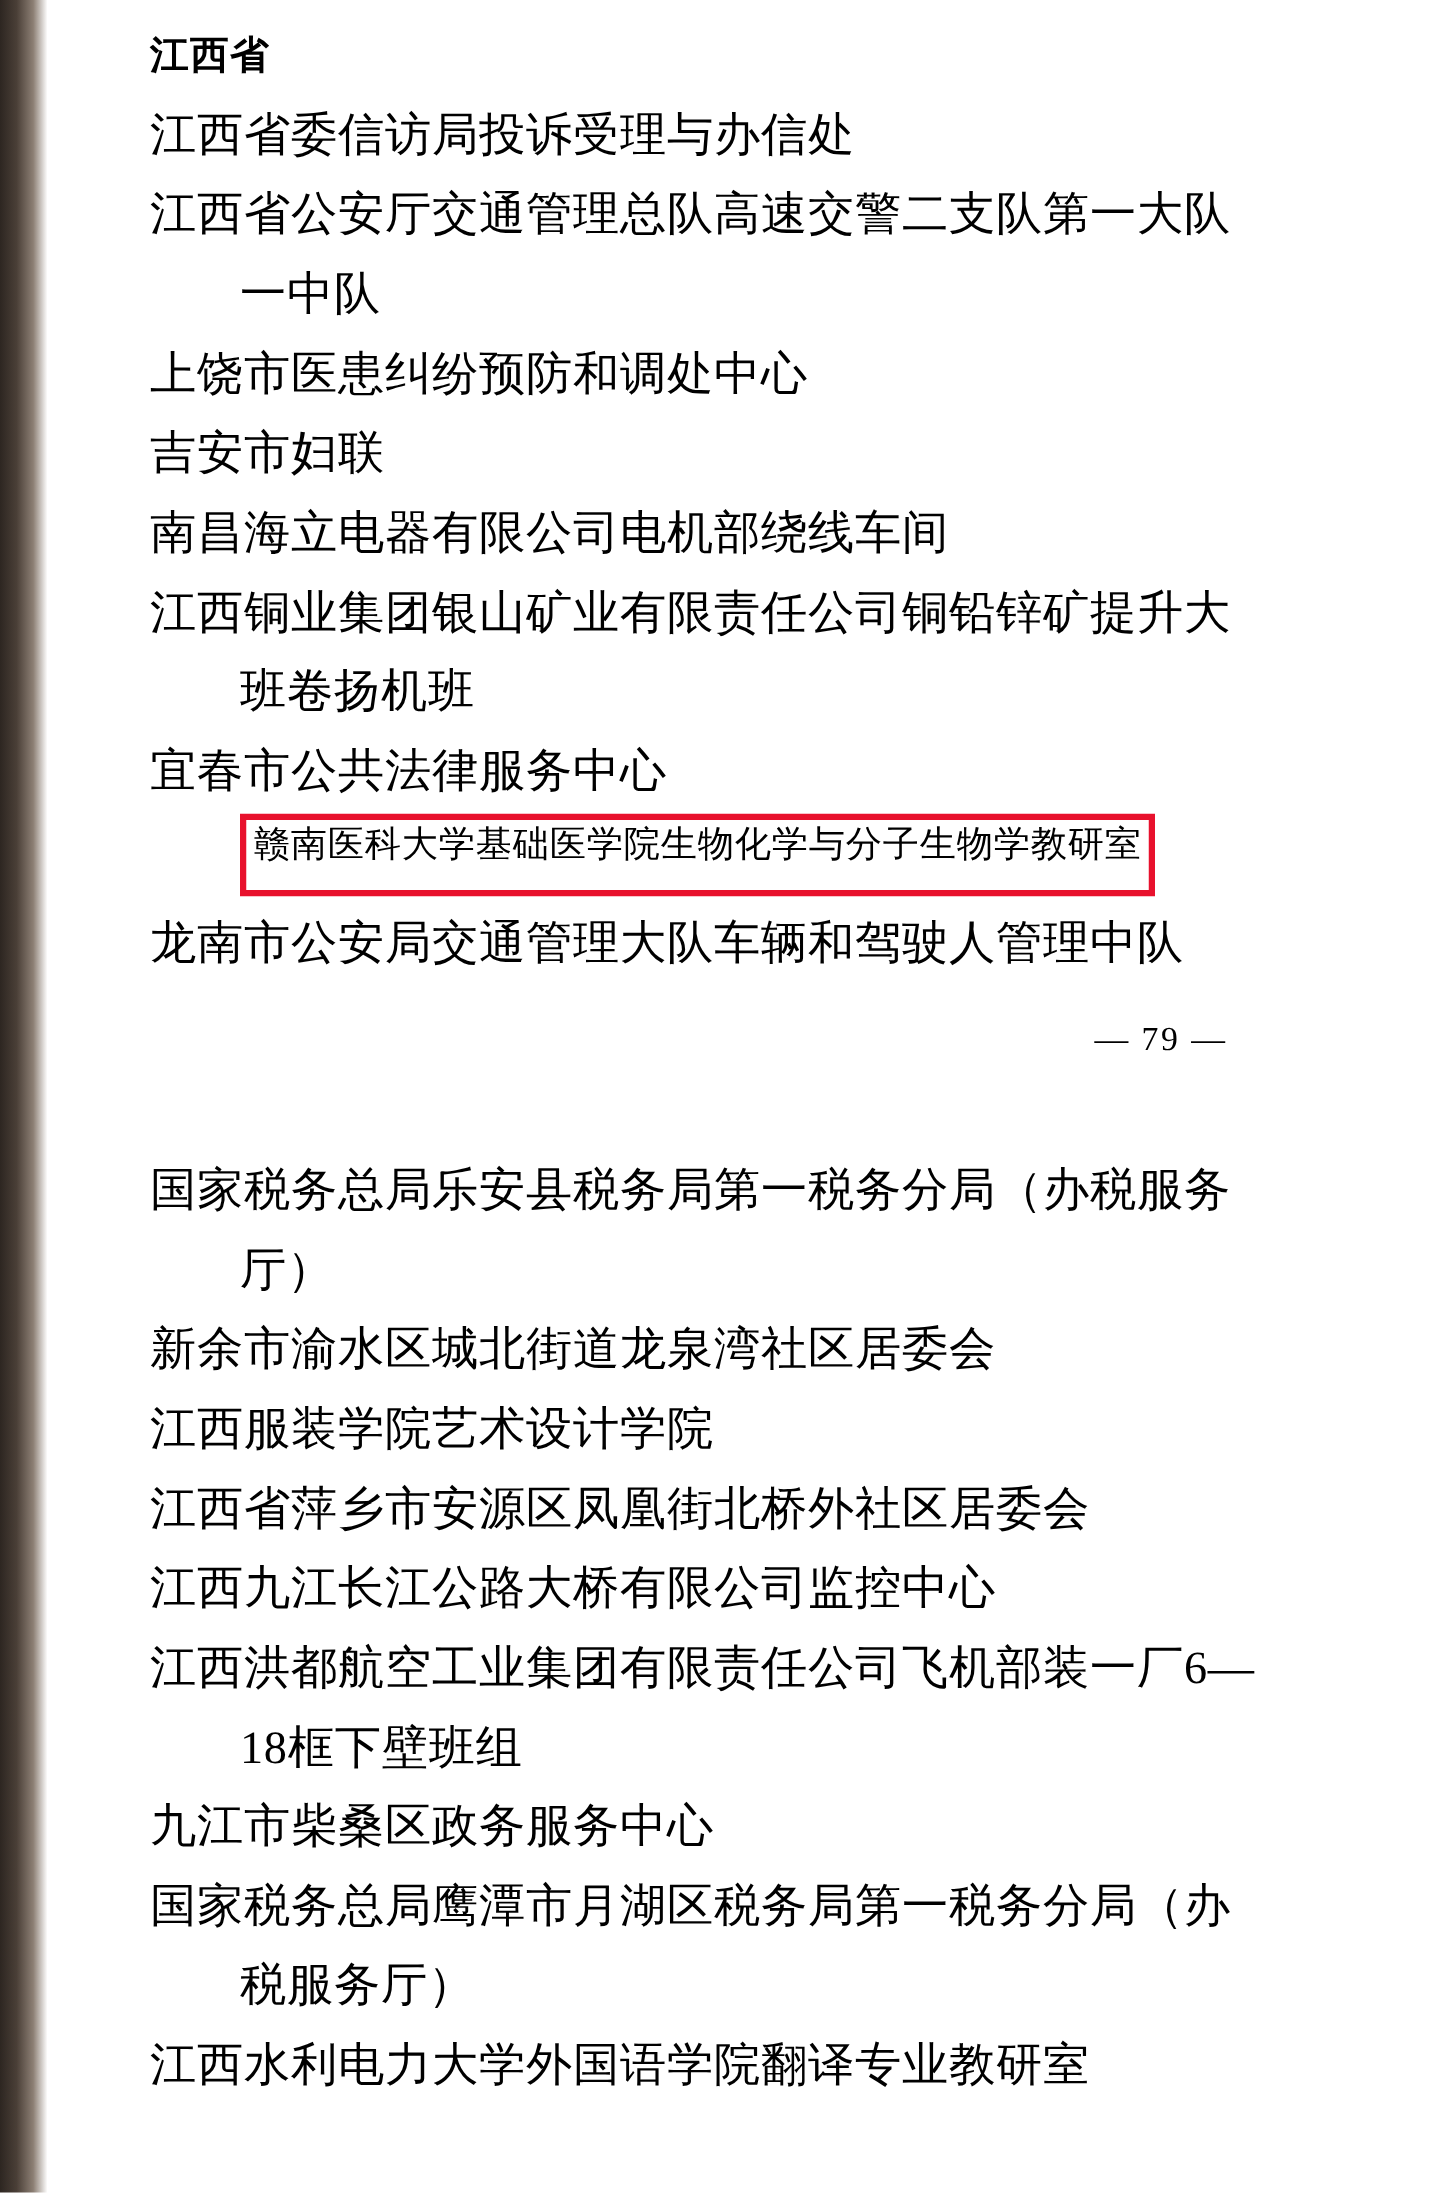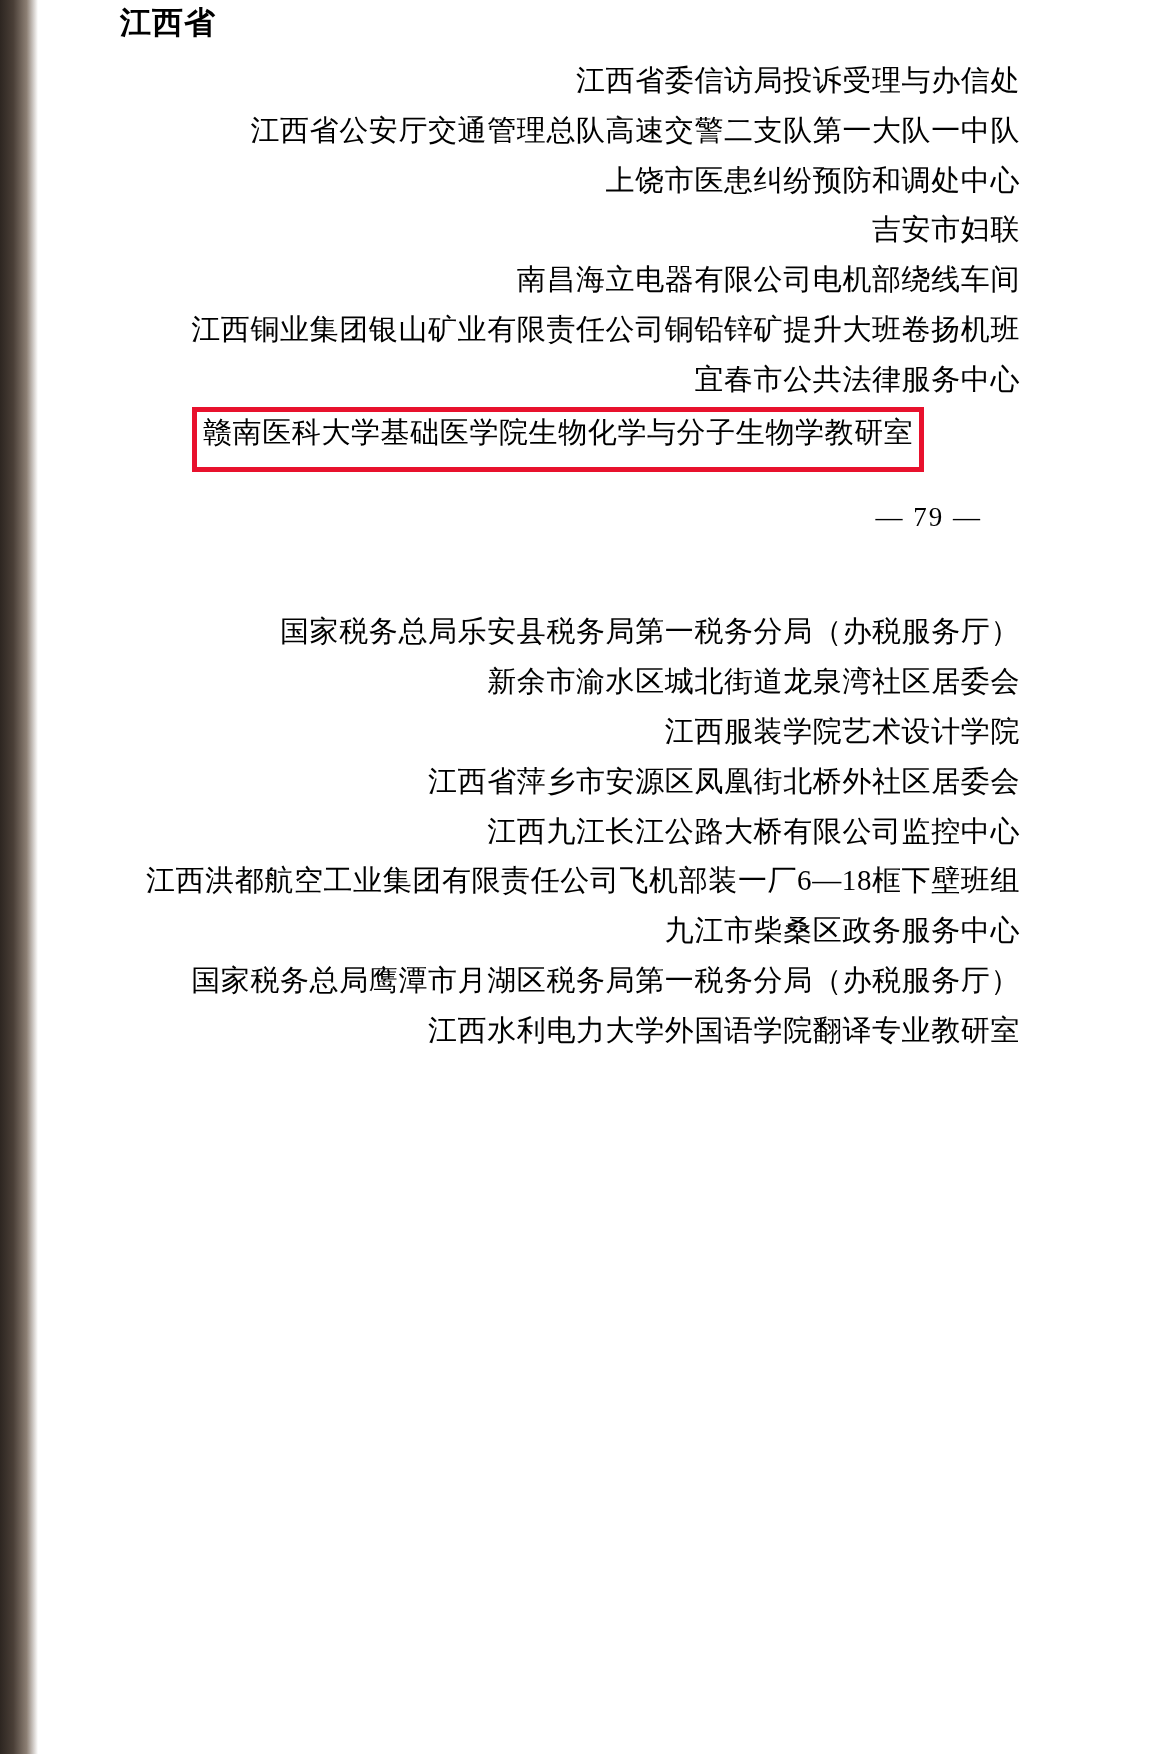--- a/index.html
+++ b/index.html
@@ -33,35 +33,34 @@
     position: absolute;
     left: 120px;
     top: 0;
     width: 900px;
     height: 1754px;
   }
   .section-title {
     font-size: 31px;
     font-weight: bold;
     letter-spacing: 1px;
-    padding-top: 2px;
+    padding-top: 23px;
     line-height: 1.35;
   }
   .entry-list {
     margin-top: 12px;
   }
   .entry {
-    font-size: 29px;
+    font-size: 37px;
     line-height: 1.72;
     letter-spacing: 0.6px;
     padding-left: 72px;
     text-indent: -72px;
     margin: 0;
     white-space: pre-wrap;
-    text-align: right;
   }
   .highlight-wrap {
     padding-left: 72px;
     margin: 2px 0;
   }
   .hl-box {
     display: inline-block;
     border: 5px solid #e8112d;
     padding: 1px 6px 15px 6px;
     line-height: 1.35;
@@ -97,20 +96,23 @@
       <p class="entry">吉安市妇联</p>
       <p class="entry">南昌海立电器有限公司电机部绕线车间</p>
       <p class="entry">江西铜业集团银山矿业有限责任公司铜铅锌矿提升大班卷扬机班</p>
       <p class="entry">宜春市公共法律服务中心</p>
     </div>
 
     <div class="highlight-wrap">
       <span class="hl-box">赣南医科大学基础医学院生物化学与分子生物学教研室</span>
     </div>
 
+    <div class="entry-list" style="margin-top:6px">
+      <p class="entry">龙南市公安局交通管理大队车辆和驾驶人管理中队</p>
+    </div>
 
     <div class="page-number">— 79 —</div>
 
     <div class="gap"></div>
 
     <div class="entry-list">
       <p class="entry">国家税务总局乐安县税务局第一税务分局（办税服务厅）</p>
       <p class="entry">新余市渝水区城北街道龙泉湾社区居委会</p>
       <p class="entry">江西服装学院艺术设计学院</p>
       <p class="entry">江西省萍乡市安源区凤凰街北桥外社区居委会</p>

